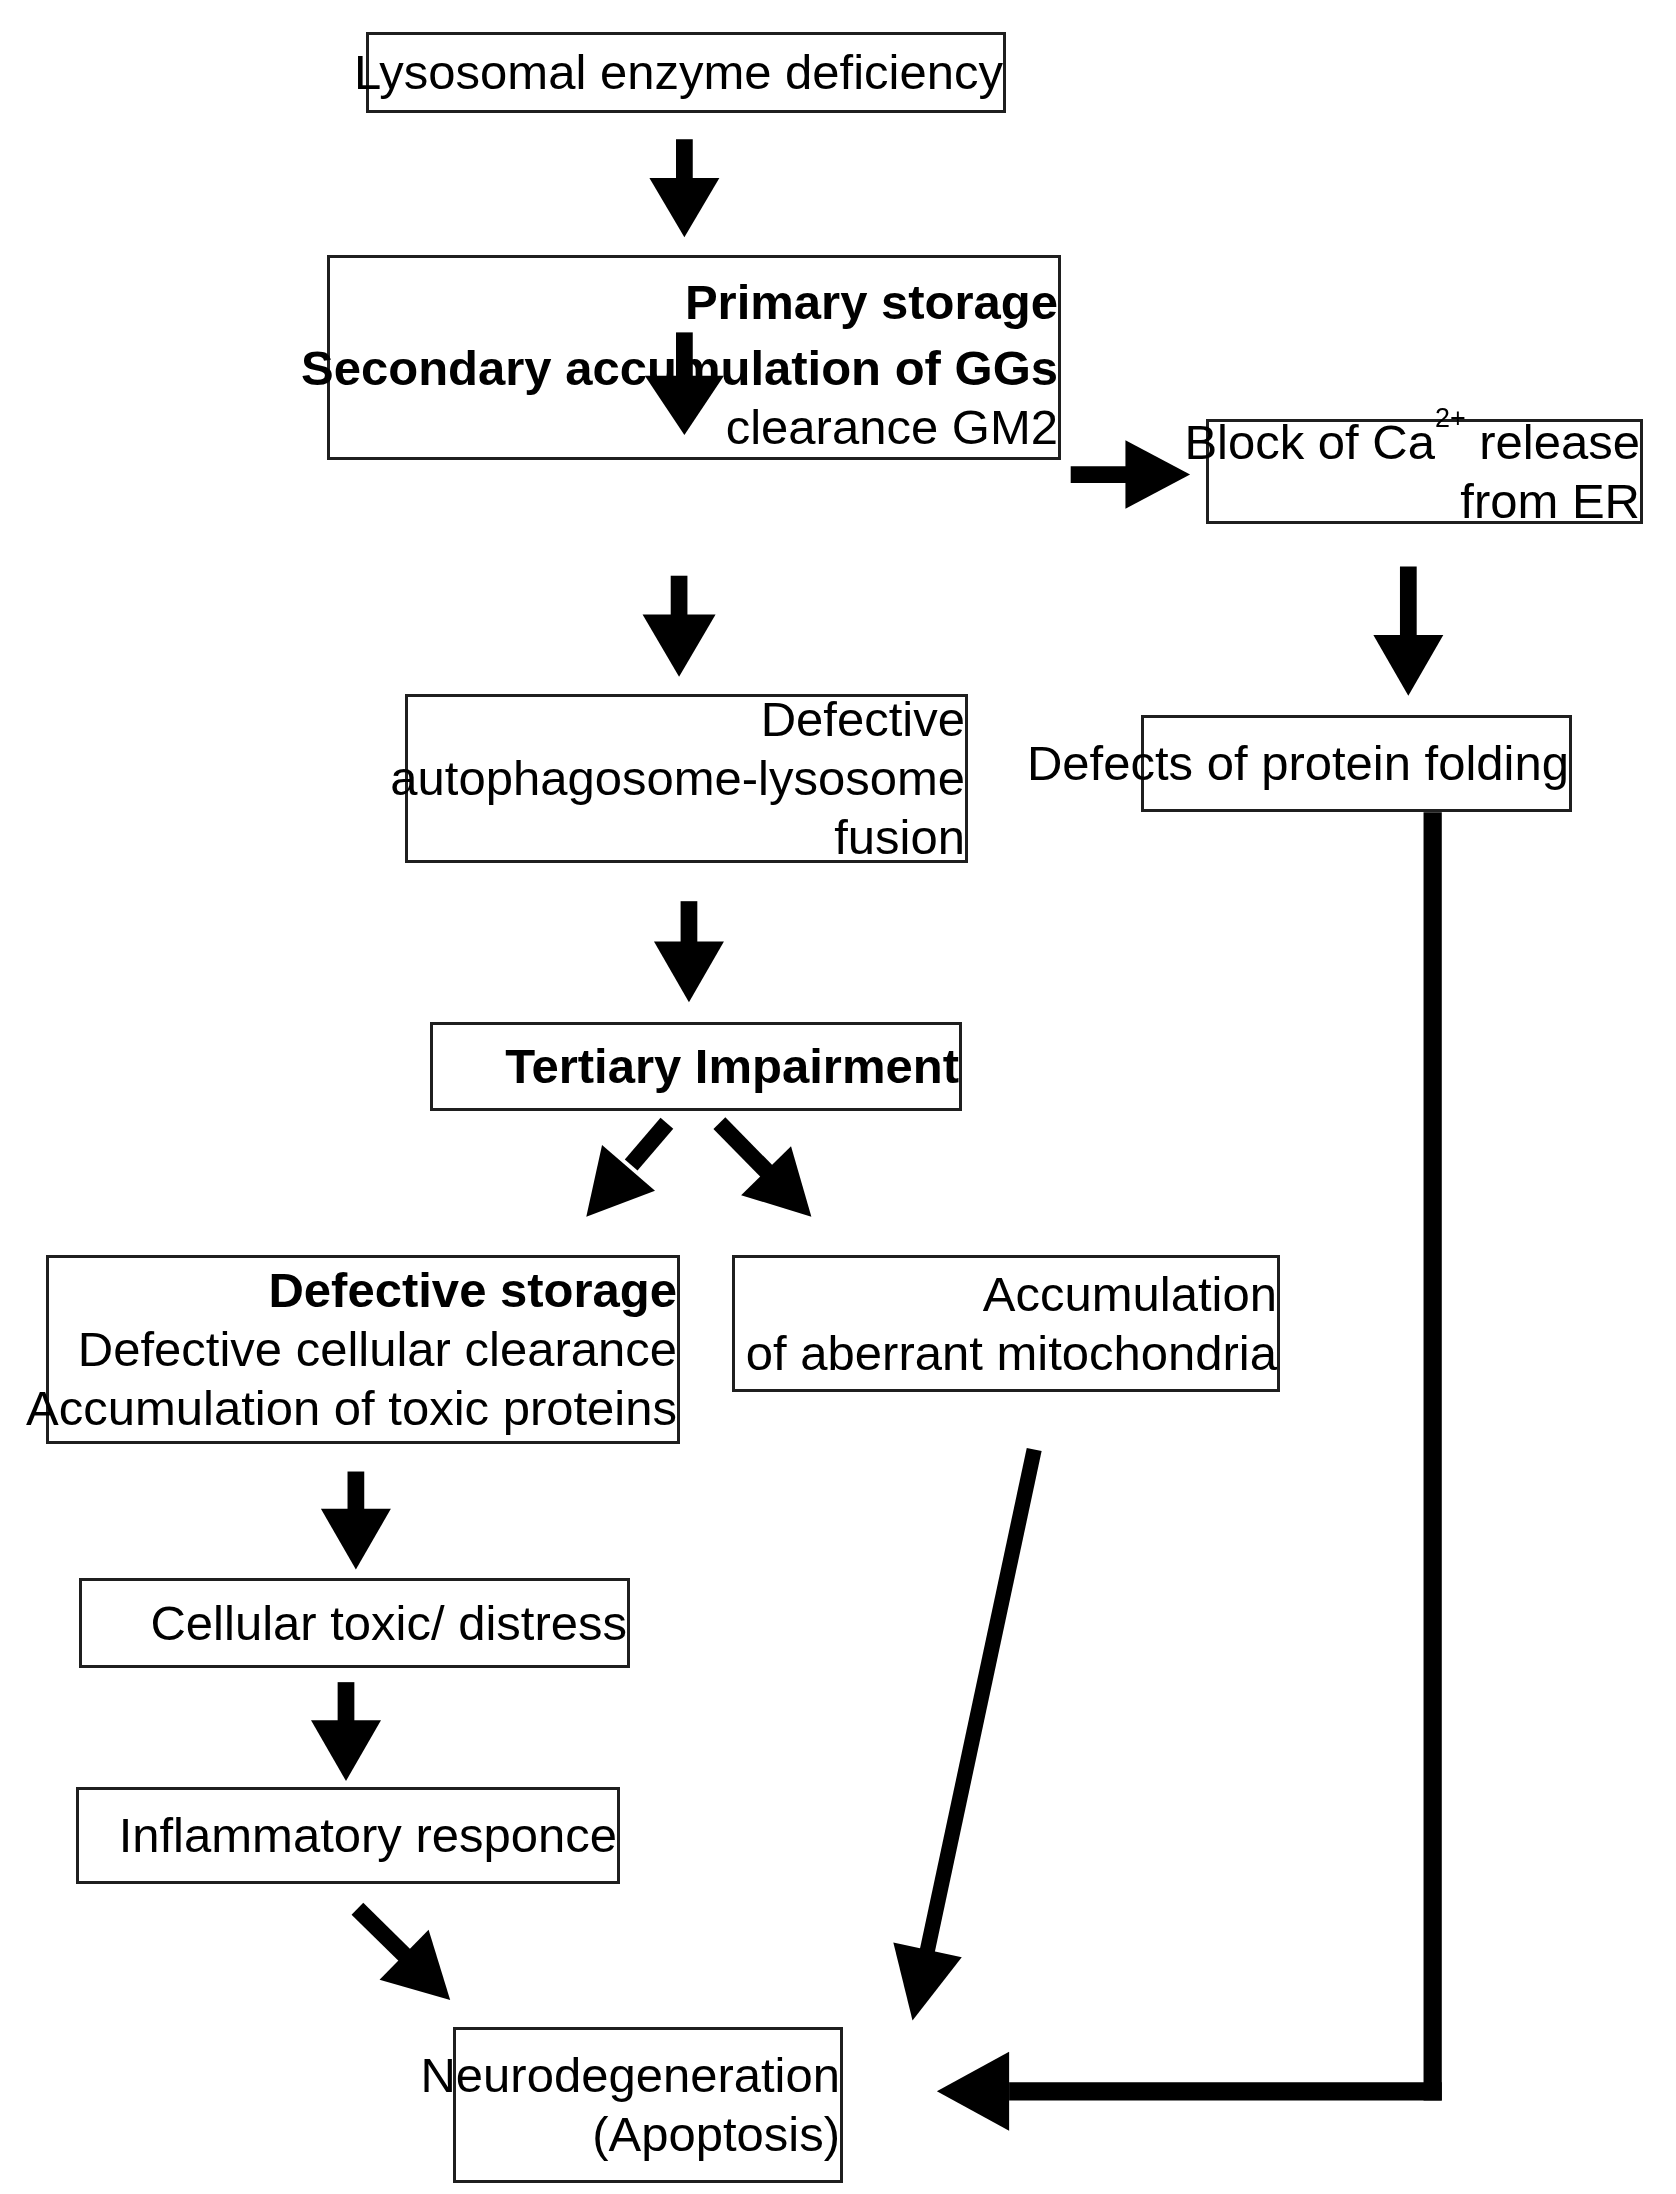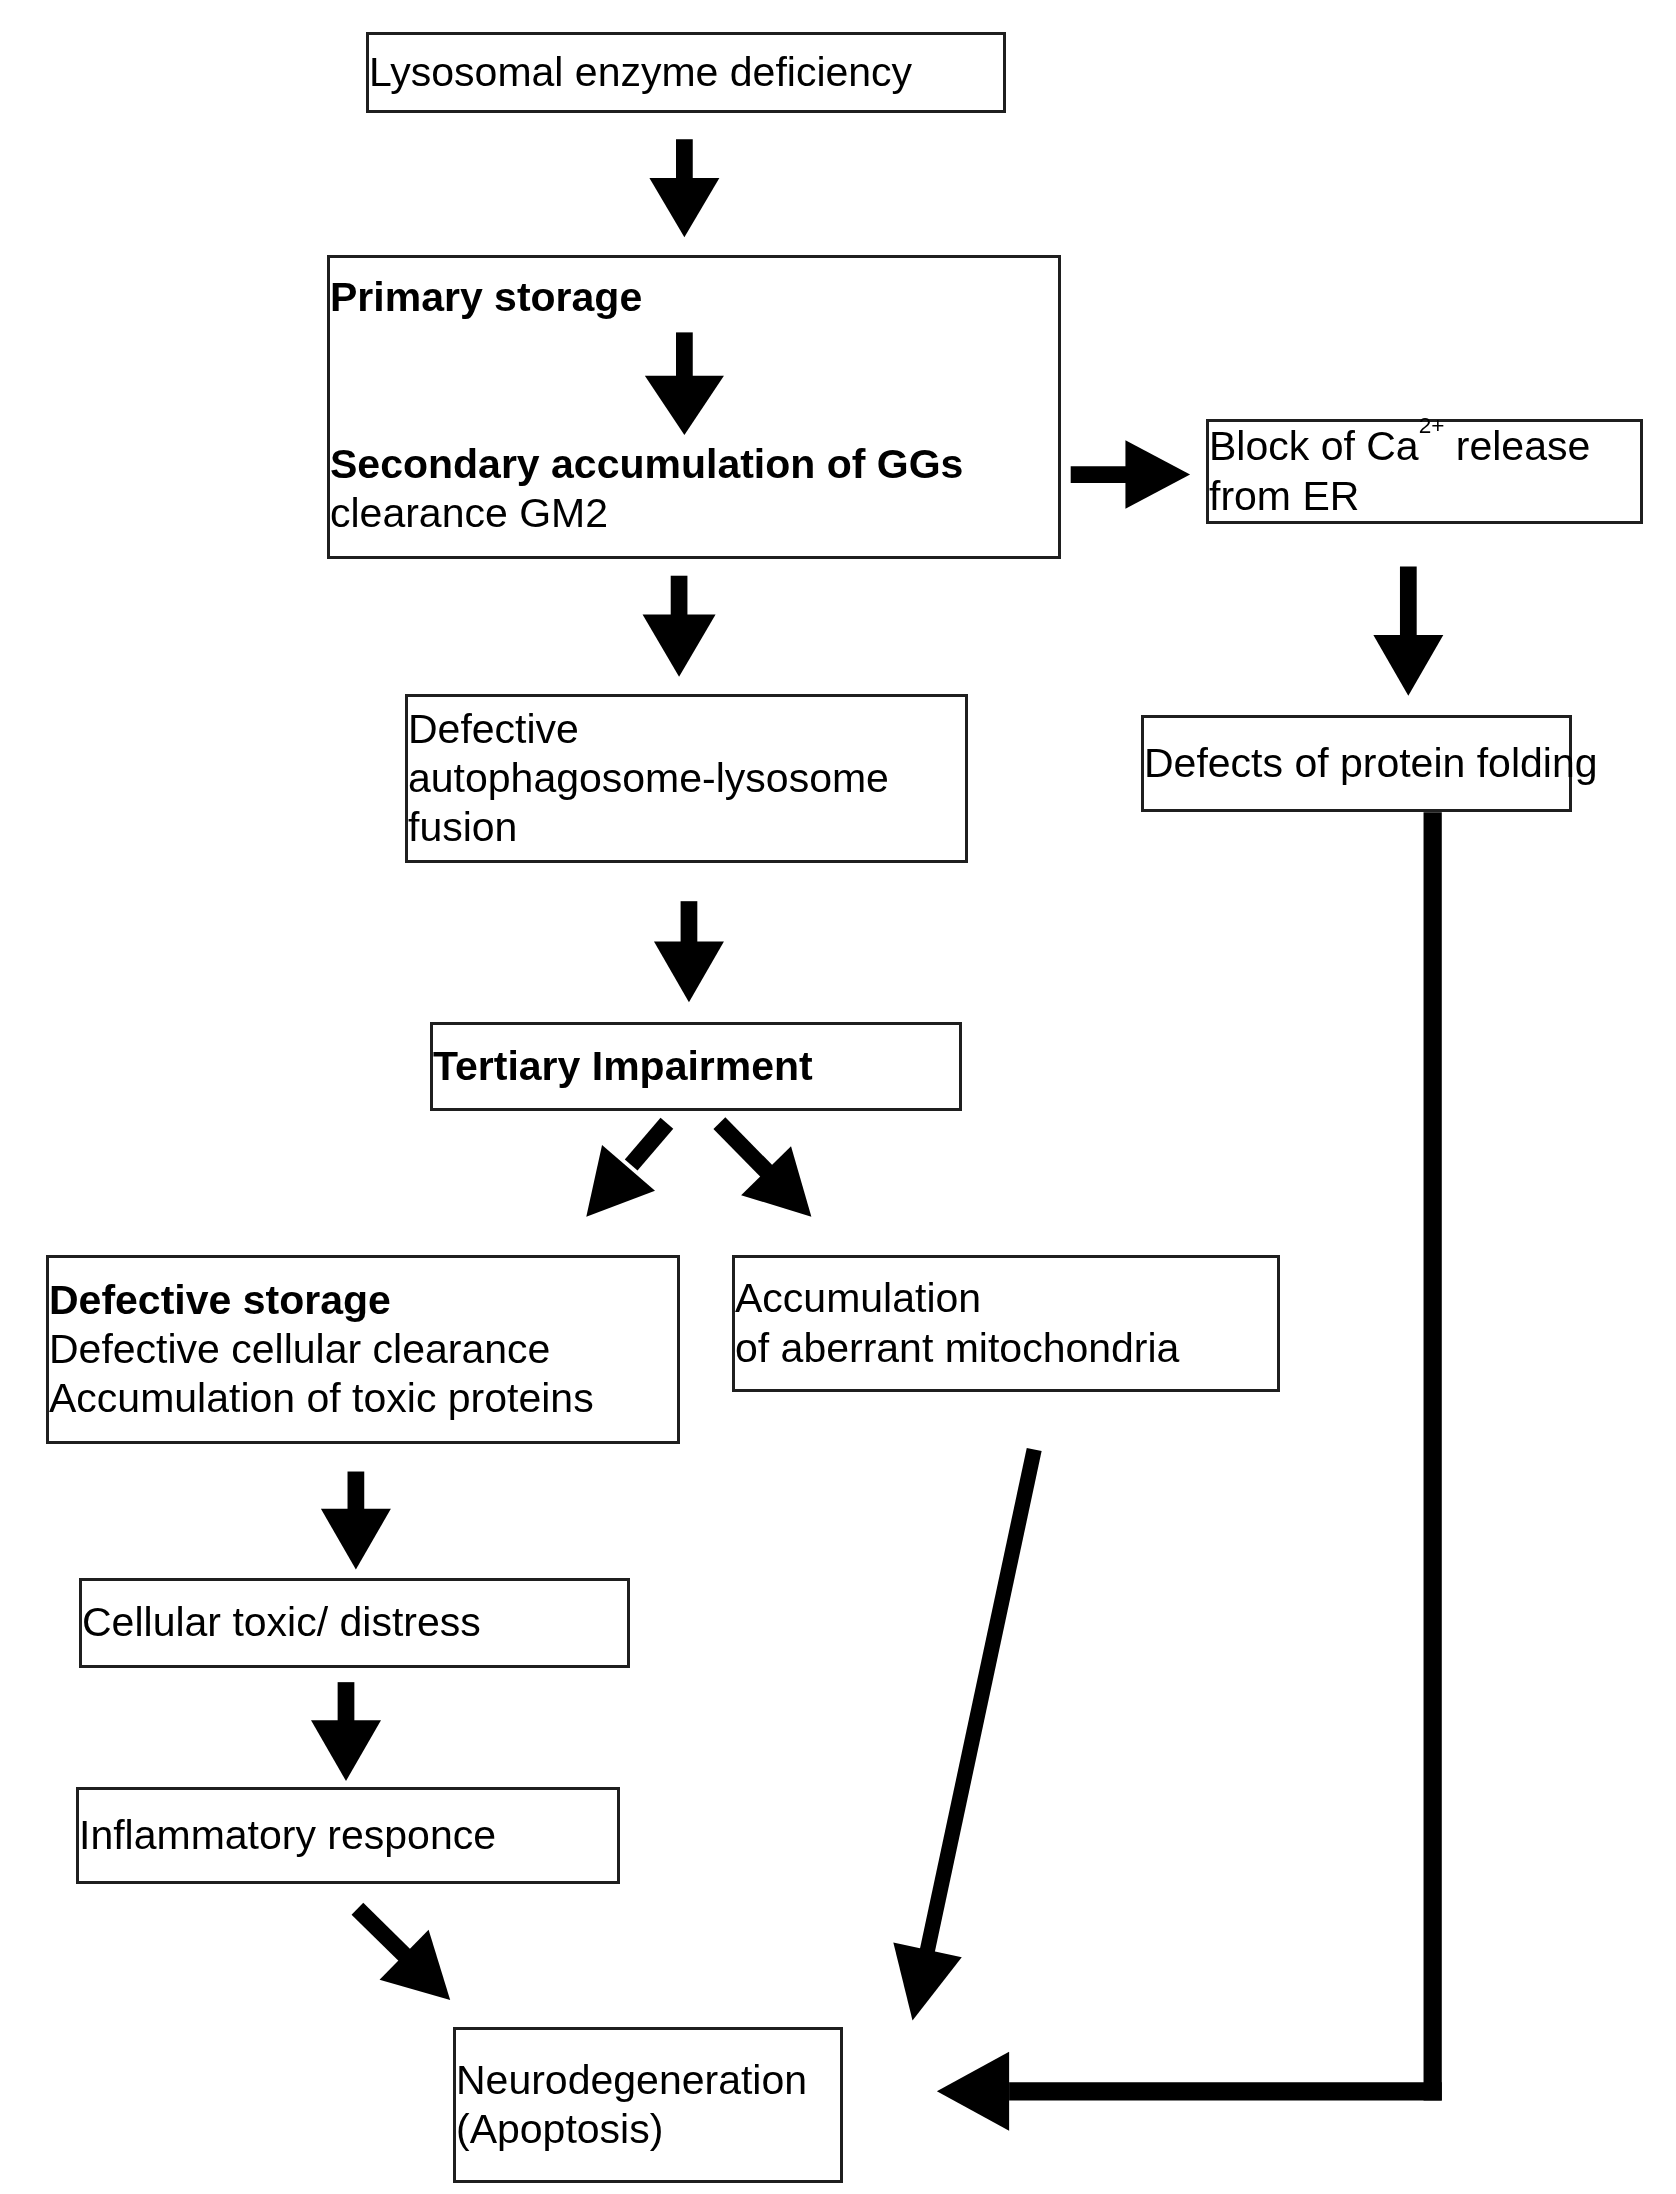--- a/index.html
+++ b/index.html
@@ -12,24 +12,24 @@
     background: #ffffff;
     overflow: hidden;
   }
   .node {
     position: absolute;
     box-sizing: border-box;
     background: #ffffff;
     border: 3px solid #1f1f1f;
     display: flex;
     flex-direction: column;
-    align-items: flex-start;
+    align-items: flex-end;
     justify-content: center;
     text-align: center;
-    font-size: 41px;
+    font-size: 49px;
     line-height: 1.2;
     color: #000;
   }
   .node .line { display: block; white-space: nowrap; }
   .bold { font-weight: 700; }
   sup.cation {
     font-size: 0.55em;
     position: relative;
     top: -0.55em;
     line-height: 0;
@@ -49,21 +49,21 @@
 </style>
 </head>
 <body>
 
 <div class="canvas">
 
   <div class="node" style="left:366px; top:32px; width:640px; height:81px">
     <span class="line">Lysosomal enzyme deficiency</span>
   </div>
 
-  <div class="node primary" style="left:327px; top:255px; width:734px; height:304px">
+  <div class="node primary" style="left:327px; top:255px; width:734px; height:205px">
     <span class="line bold title">Primary storage</span>
     <span class="spacer"></span>
     <span class="line bold">Secondary accumulation of GGs</span>
     <span class="line">clearance GM2</span>
   </div>
 
   <div class="node" style="left:1206px; top:419px; width:437px; height:105px">
     <span class="line"><span>Block of Ca</span><sup class="cation">2+</sup><span> release</span></span>
     <span class="line">from ER</span>
   </div>

